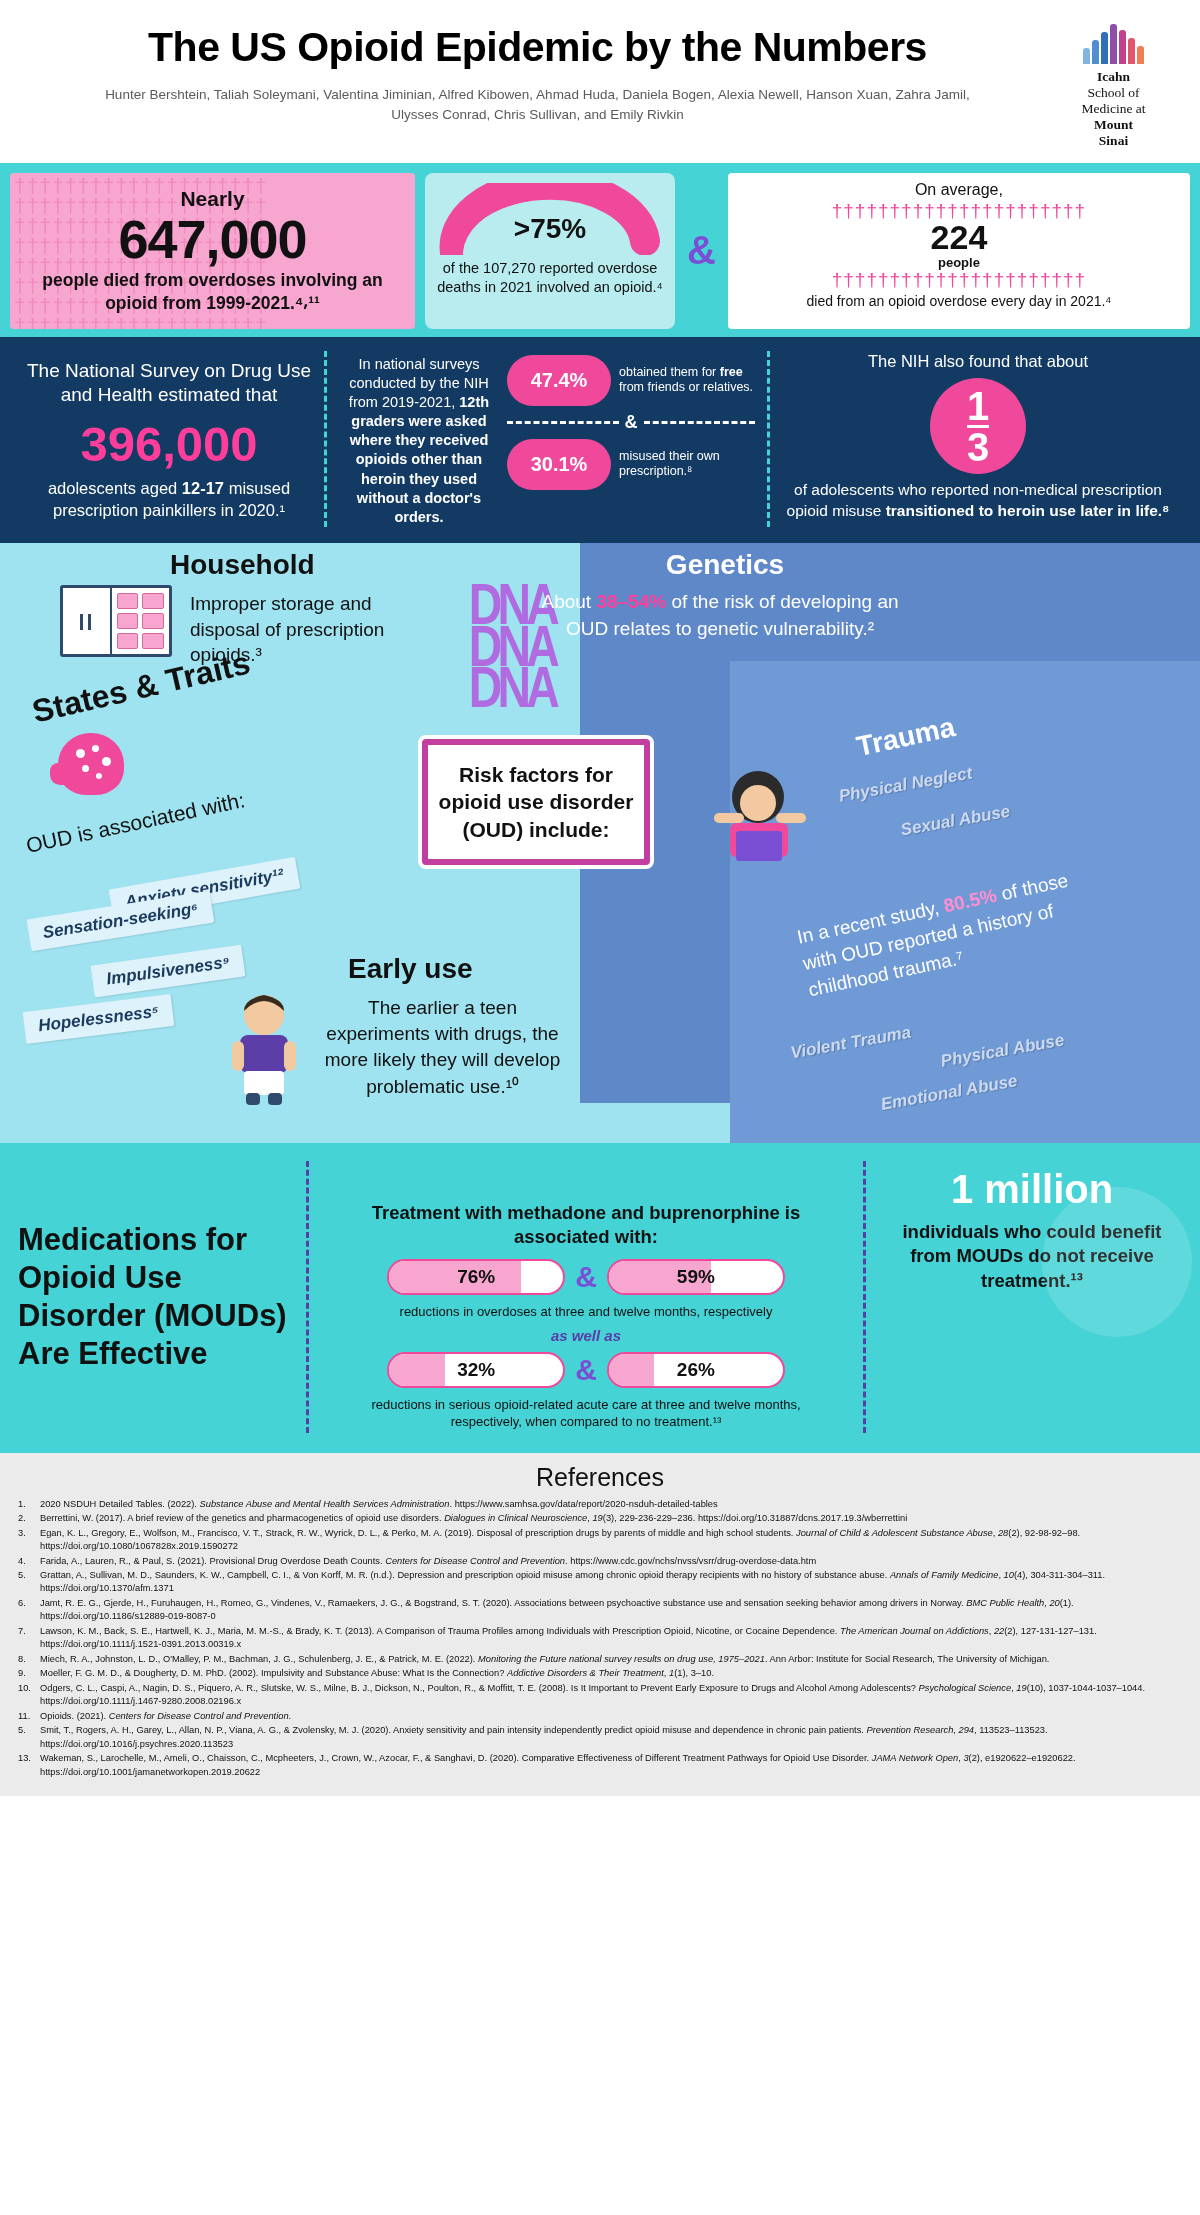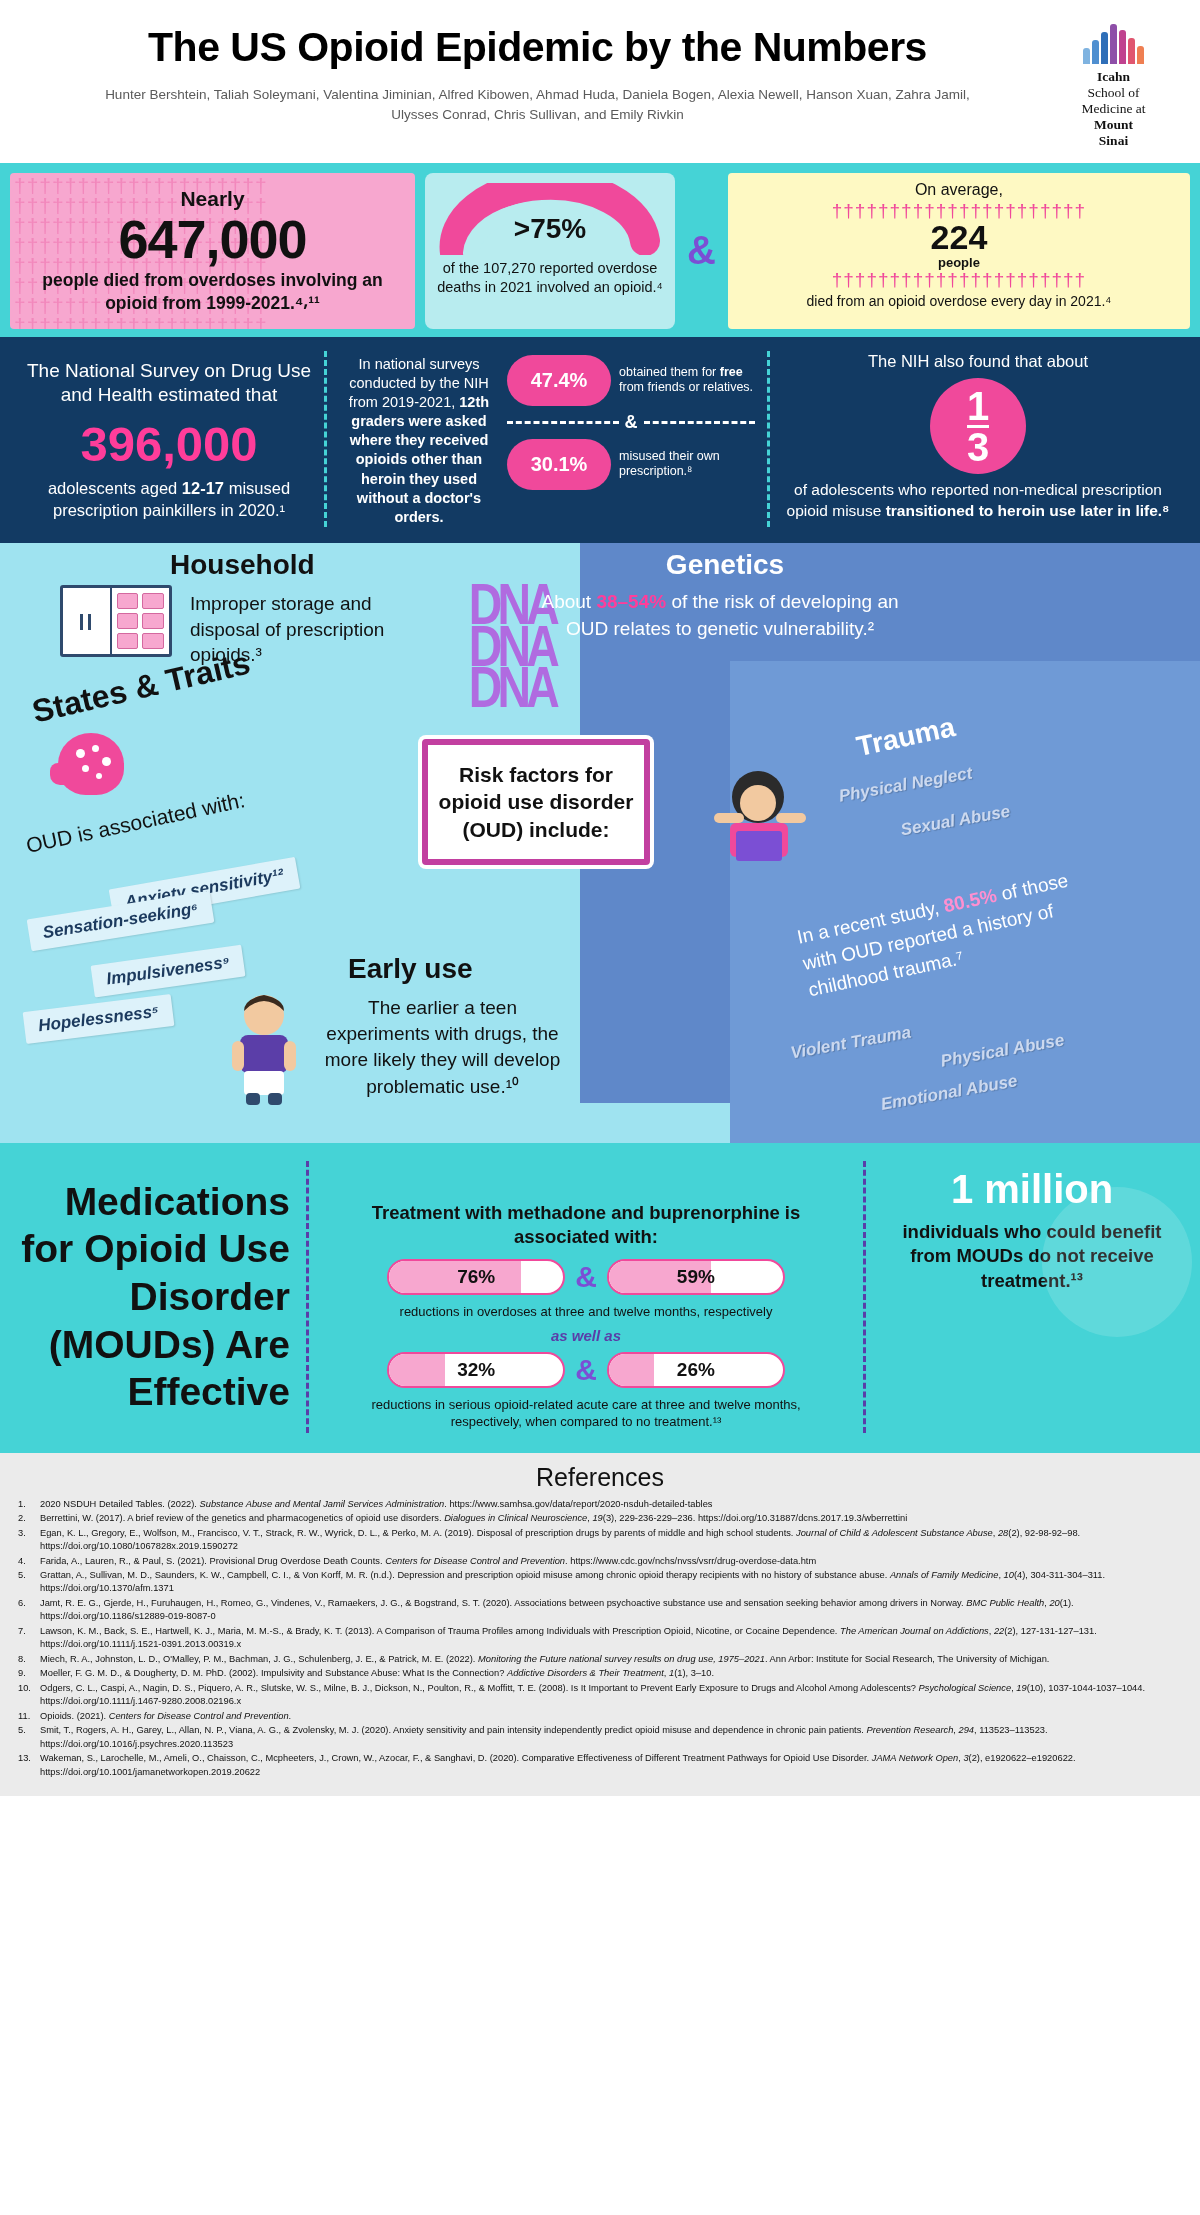--- a/index.html
+++ b/index.html
@@ -96,21 +96,21 @@
   }
   .card-75 p { font-size: 14.5px; line-height: 1.35; color: #111; margin-top: 4px; }
 
   .amp-big {
     font-size: 40px; font-weight: bold; color: #7b4fd4;
     align-self: center; padding: 0 2px;
   }
 
   .card-224 {
     flex: 1;
-    background: #fef9c3;
+    background: #ffffff;
     border-radius: 4px;
     padding: 8px 12px 10px 12px;
     text-align: center;
   }
   .onavg { font-size: 16px; color: #111; margin-bottom: 2px; }
   .ppl-row { font-size: 19px; color: #f0499b; letter-spacing: 1px; line-height: 19px; }
   .num224 { font-size: 34px; font-weight: bold; color: #111; line-height: 1.05; }
   .people-word { font-size: 13px; font-weight: bold; color: #111; }
   .card-224 p { font-size: 14px; line-height: 1.35; margin-top: 3px; }
 
@@ -284,22 +284,22 @@
   
   .band-moud {
     background: #45d3d6;
     display: flex;
     padding: 14px 18px 16px;
     gap: 10px;
     position: relative;
     overflow: hidden;
   }
   .moud-left {
-    width: 272px; text-align: right;
-    font-size: 39px; font-weight: bold; color: #111; line-height: 1.22;
+    width: 272px; text-align: left;
+    font-size: 31px; font-weight: bold; color: #111; line-height: 1.22;
     display: flex; align-items: center; justify-content: center;
   }
   .vdash { border-left: 3px dashed #5a3ea8; margin: 4px 6px; }
   .moud-mid { flex: 1; text-align: center; padding: 0 10px; margin-top: 44px; }
   .moud-mid h3 { font-size: 18.5px; line-height: 1.3; color: #111; margin-bottom: 10px; }
   .bar-row { display: flex; align-items: center; justify-content: center; gap: 10px; }
   .bar {
     background: #fff; border: 2px solid #f0499b; border-radius: 999px;
     height: 36px; width: 178px; position: relative; overflow: hidden;
   }
@@ -572,21 +572,21 @@
       <div class="onemil">1 million</div>
       <div class="t2">individuals who could benefit from MOUDs do not receive treatment.¹³</div>
     </div>
   </div>
 
   <div class="refs">
     <h2>References</h2>
     <div id="ref-list">
         <div class="ref-item">
           <div class="ref-num">1.</div>
-          <div class="ref-txt">2020 NSDUH Detailed Tables. (2022). <i>Substance Abuse and Mental Jamil Services Administration</i>. https://www.samhsa.gov/data/report/2020-nsduh-detailed-tables</div>
+          <div class="ref-txt">2020 NSDUH Detailed Tables. (2022). <i>Substance Abuse and Mental Health Services Administration</i>. https://www.samhsa.gov/data/report/2020-nsduh-detailed-tables</div>
         </div>
         <div class="ref-item">
           <div class="ref-num">2.</div>
           <div class="ref-txt">Berrettini, W. (2017). A brief review of the genetics and pharmacogenetics of opioid use disorders. <i>Dialogues in Clinical Neuroscience</i>, <i>19</i>(3), 229-236-229–236. https://doi.org/10.31887/dcns.2017.19.3/wberrettini</div>
         </div>
         <div class="ref-item">
           <div class="ref-num">3.</div>
           <div class="ref-txt">Egan, K. L., Gregory, E., Wolfson, M., Francisco, V. T., Strack, R. W., Wyrick, D. L., &amp; Perko, M. A. (2019). Disposal of prescription drugs by parents of middle and high school students. <i>Journal of Child &amp; Adolescent Substance Abuse</i>, <i>28</i>(2), 92-98-92–98. https://doi.org/10.1080/1067828x.2019.1590272</div>
         </div>
         <div class="ref-item">

